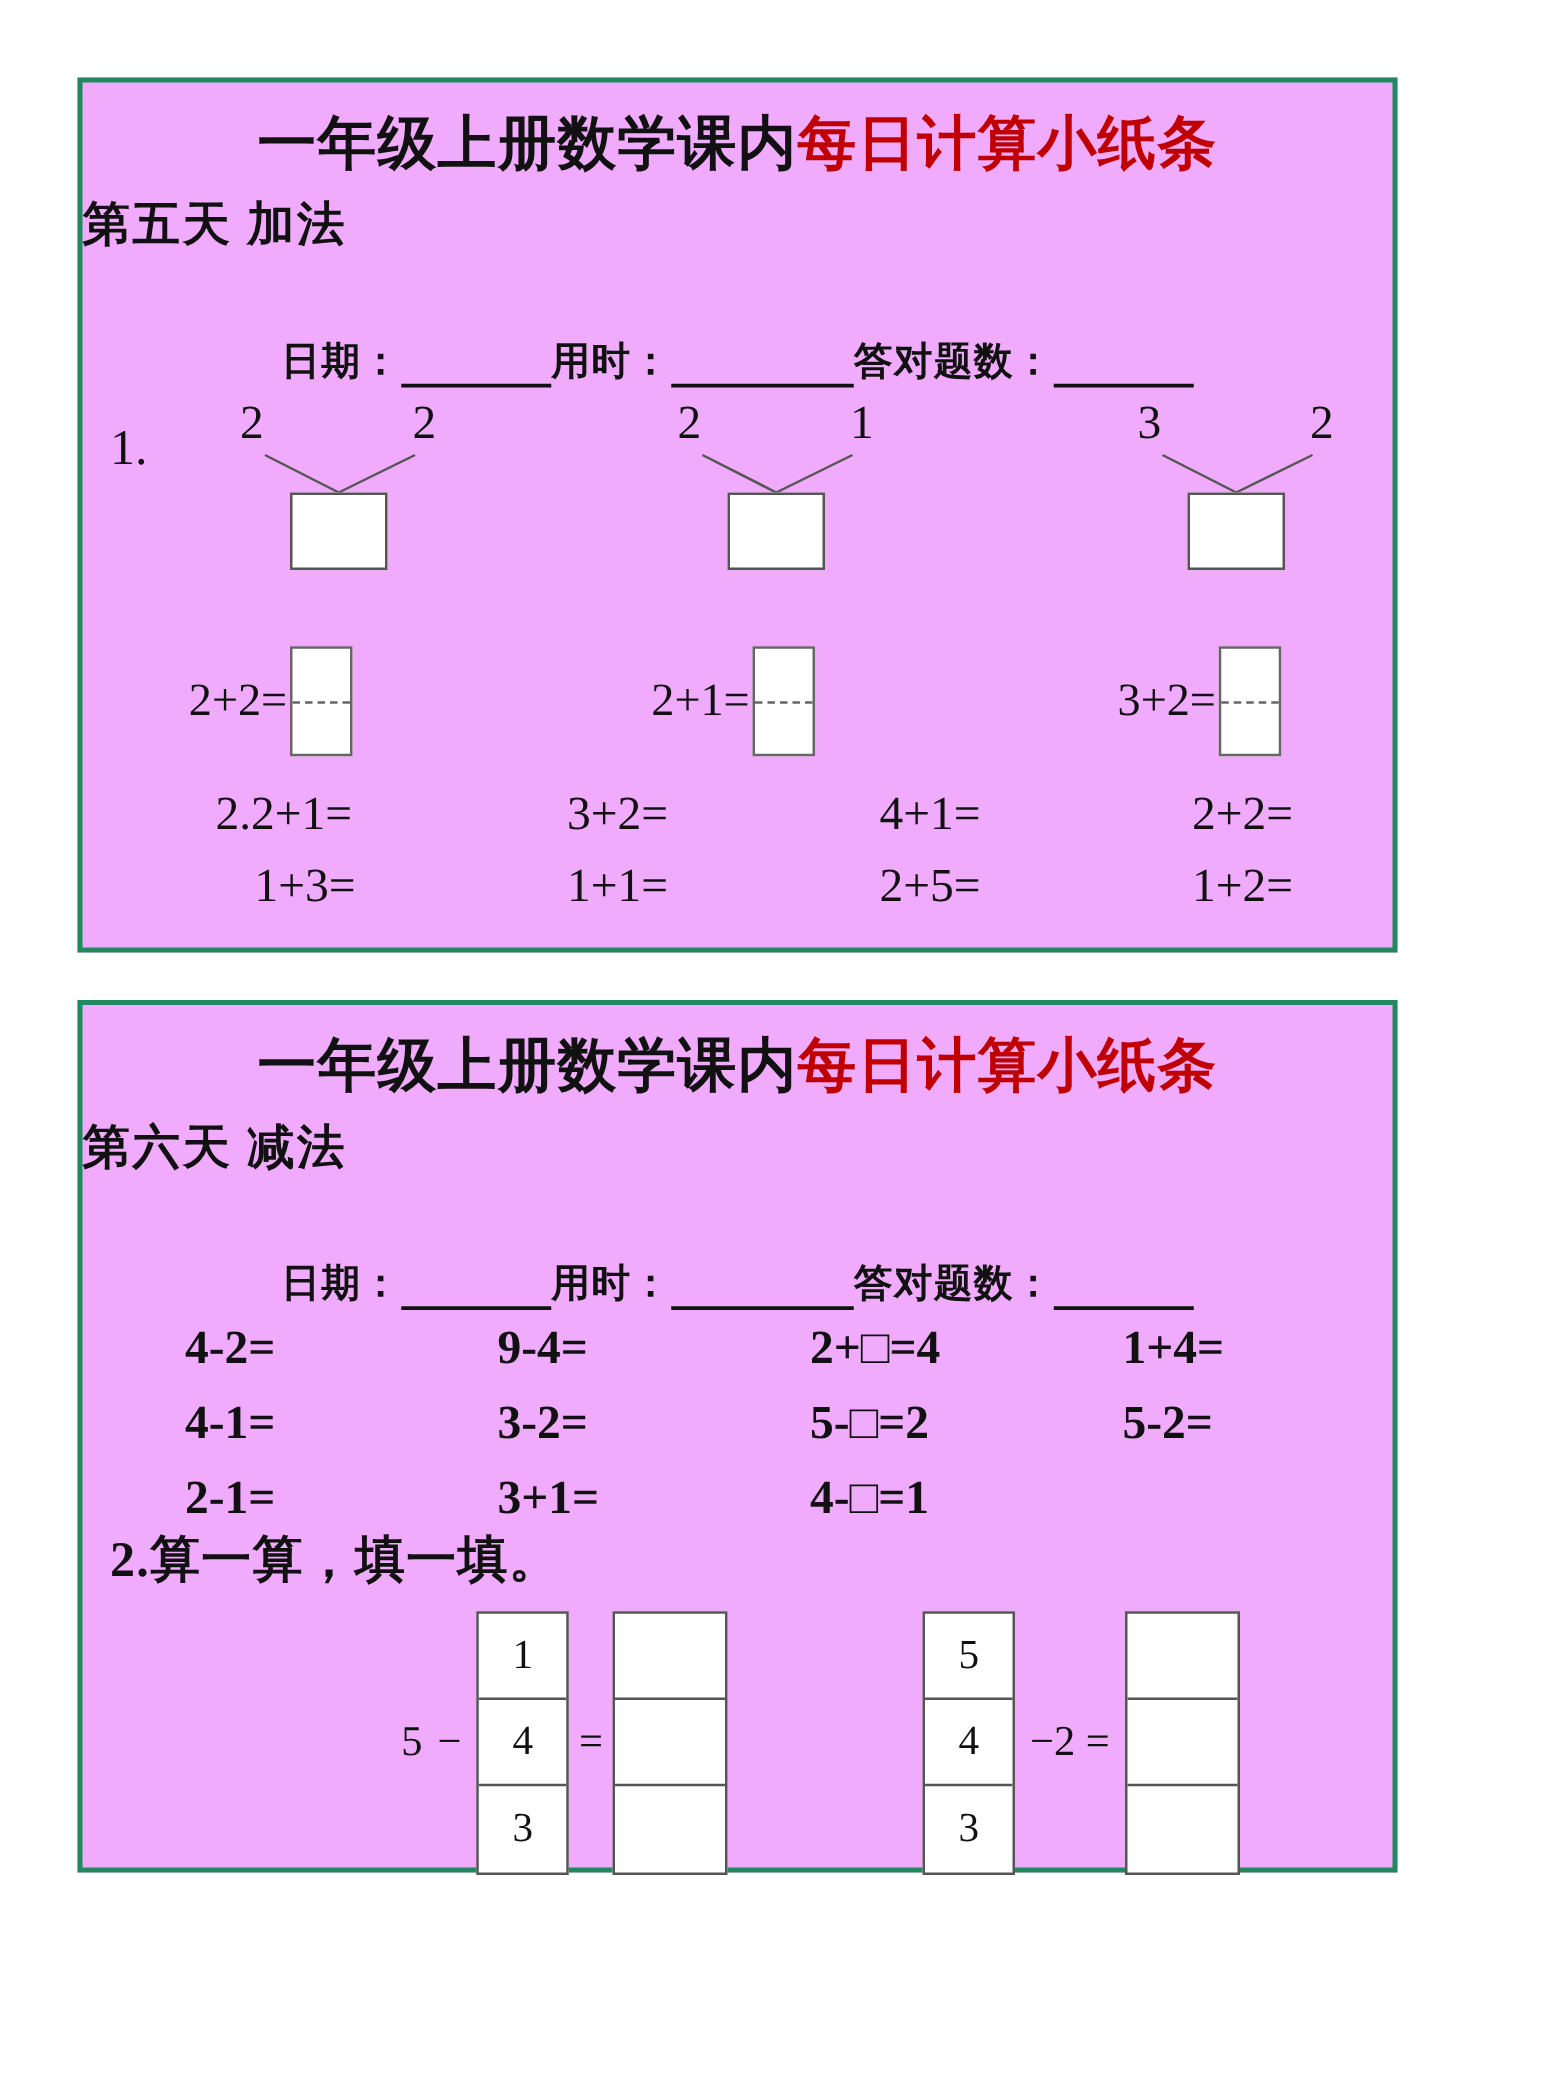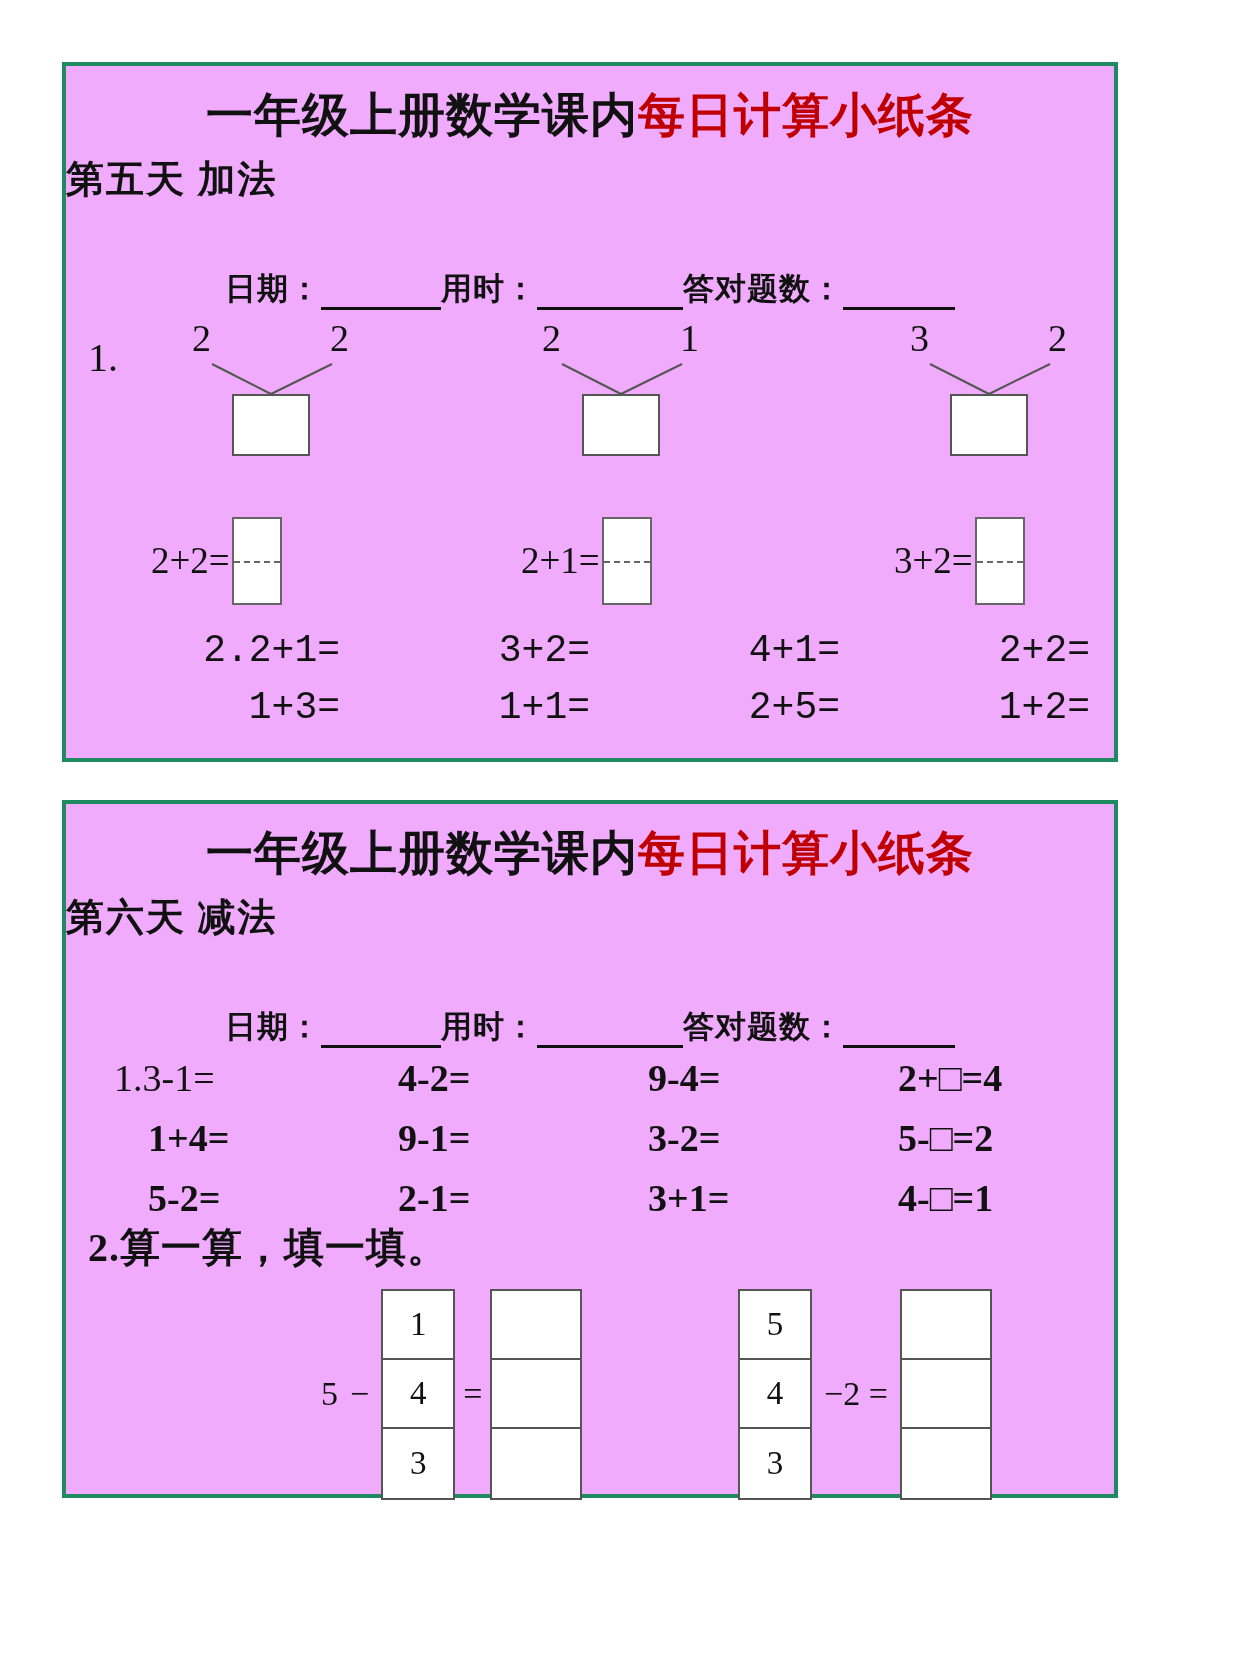--- a/index.html
+++ b/index.html
@@ -148,21 +148,21 @@
   
   .prob-grid {
     display: grid;
     grid-template-columns: repeat(4, 1fr);
     font-size: 38px;
     color: #111;
     row-gap: 14px;
   }
   .prob-cell { white-space: nowrap; }
   #add-grid { margin-top: 10px; padding: 0 24px; }
-  #add-grid .prob-cell { text-align: right; padding-left: 24px; font-family: Liberation Mono, monospace; }
+  #add-grid .prob-cell { text-align: center; padding-left: 24px; }
   #add-grid .prob-cell.indent { padding-left: 58px; }
 
   #sub-grid { margin-top: 8px; padding: 0 24px; row-gap: 16px; }
   #sub-grid .prob-cell { text-align: left; padding-left: 24px; }
   #sub-grid .prob-cell.indent { padding-left: 58px; font-weight: bold; }
 
   
   .sec2-heading {
     font-size: 40px;
     font-weight: bold;
@@ -301,27 +301,26 @@
   <div class="meta-row">
     <span class="meta-label">日期：</span>
     <span class="meta-blank blank-w1"></span>
     <span class="meta-label">用时：</span>
     <span class="meta-blank blank-w2"></span>
     <span class="meta-label">答对题数：</span>
     <span class="meta-blank blank-w3"></span>
   </div>
 
   <div class="prob-grid" id="sub-grid">
-    <div class="prob-cell"><span>1.</span><span>3-1=</span></div>
     <div class="prob-cell indent">4-2=</div>
     <div class="prob-cell indent">9-4=</div>
     <div class="prob-cell indent">2+□=4</div>
 
     <div class="prob-cell indent">1+4=</div>
-    <div class="prob-cell indent">9-1=</div>
+    <div class="prob-cell indent">4-1=</div>
     <div class="prob-cell indent">3-2=</div>
     <div class="prob-cell indent">5-□=2</div>
 
     <div class="prob-cell indent">5-2=</div>
     <div class="prob-cell indent">2-1=</div>
     <div class="prob-cell indent">3+1=</div>
     <div class="prob-cell indent">4-□=1</div>
   </div>
 
   <div class="sec2-heading">2.算一算，填一填。</div>

